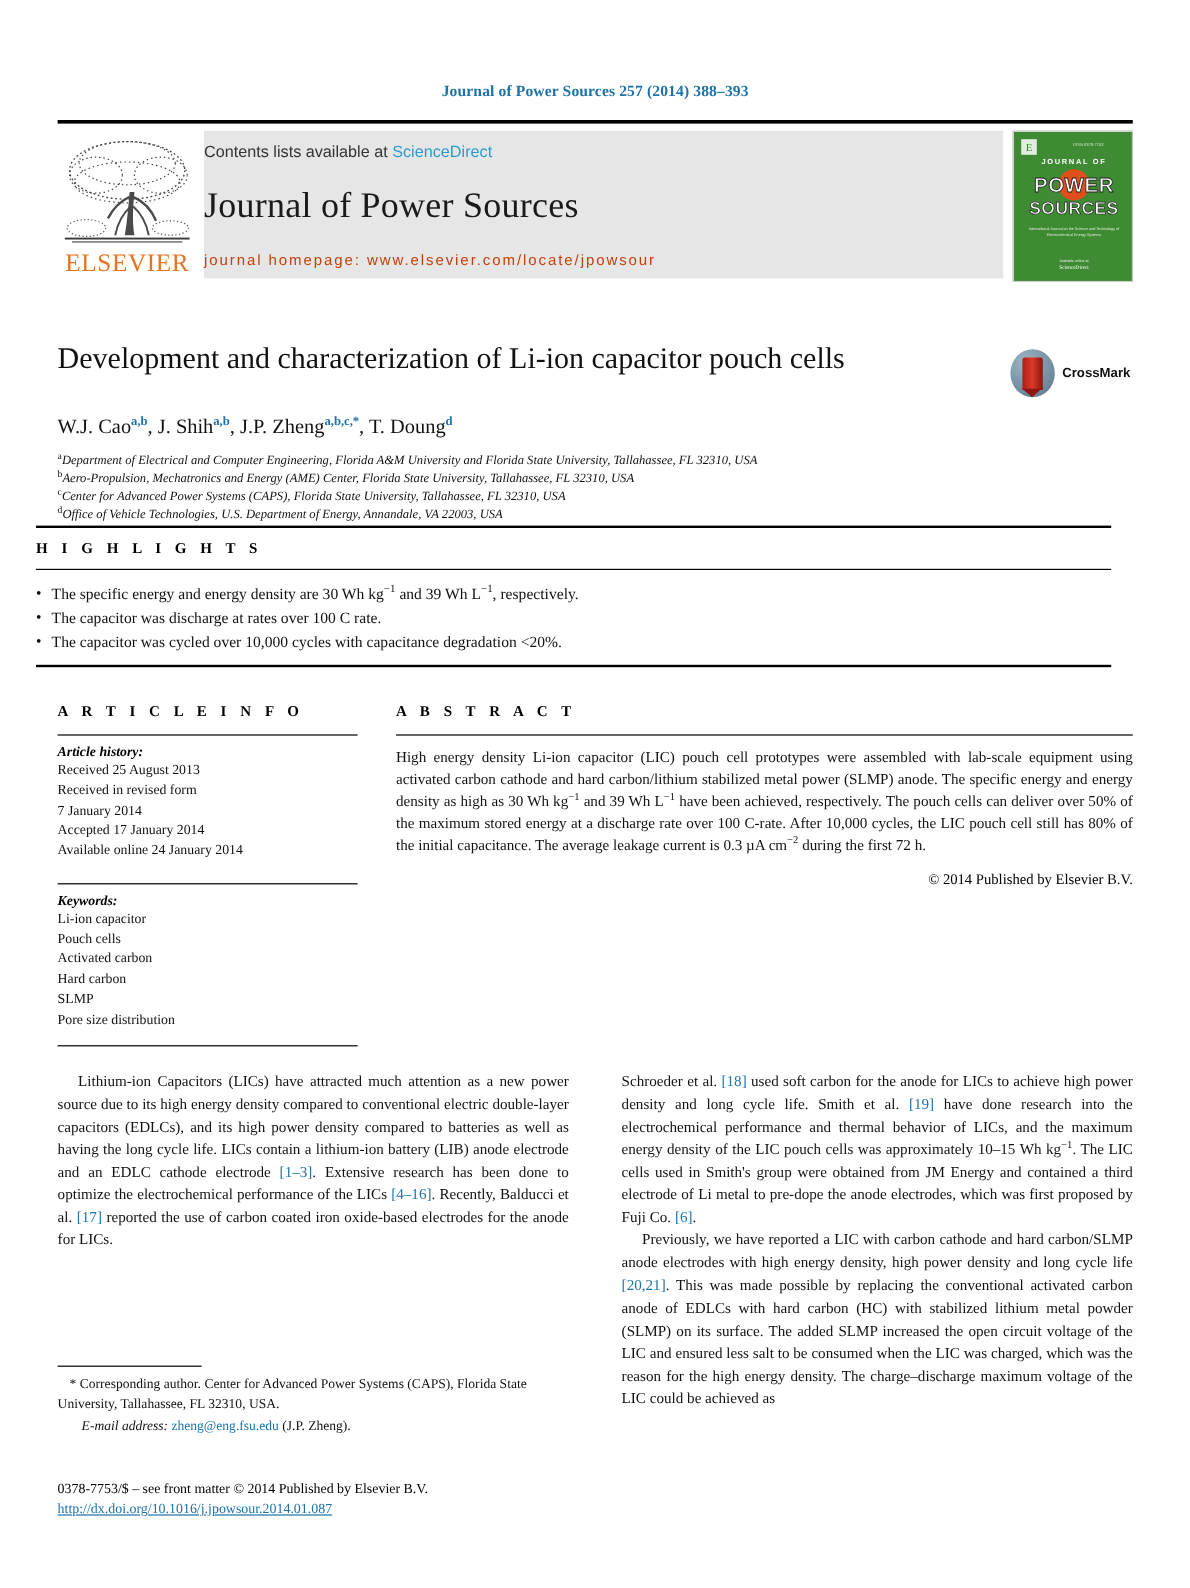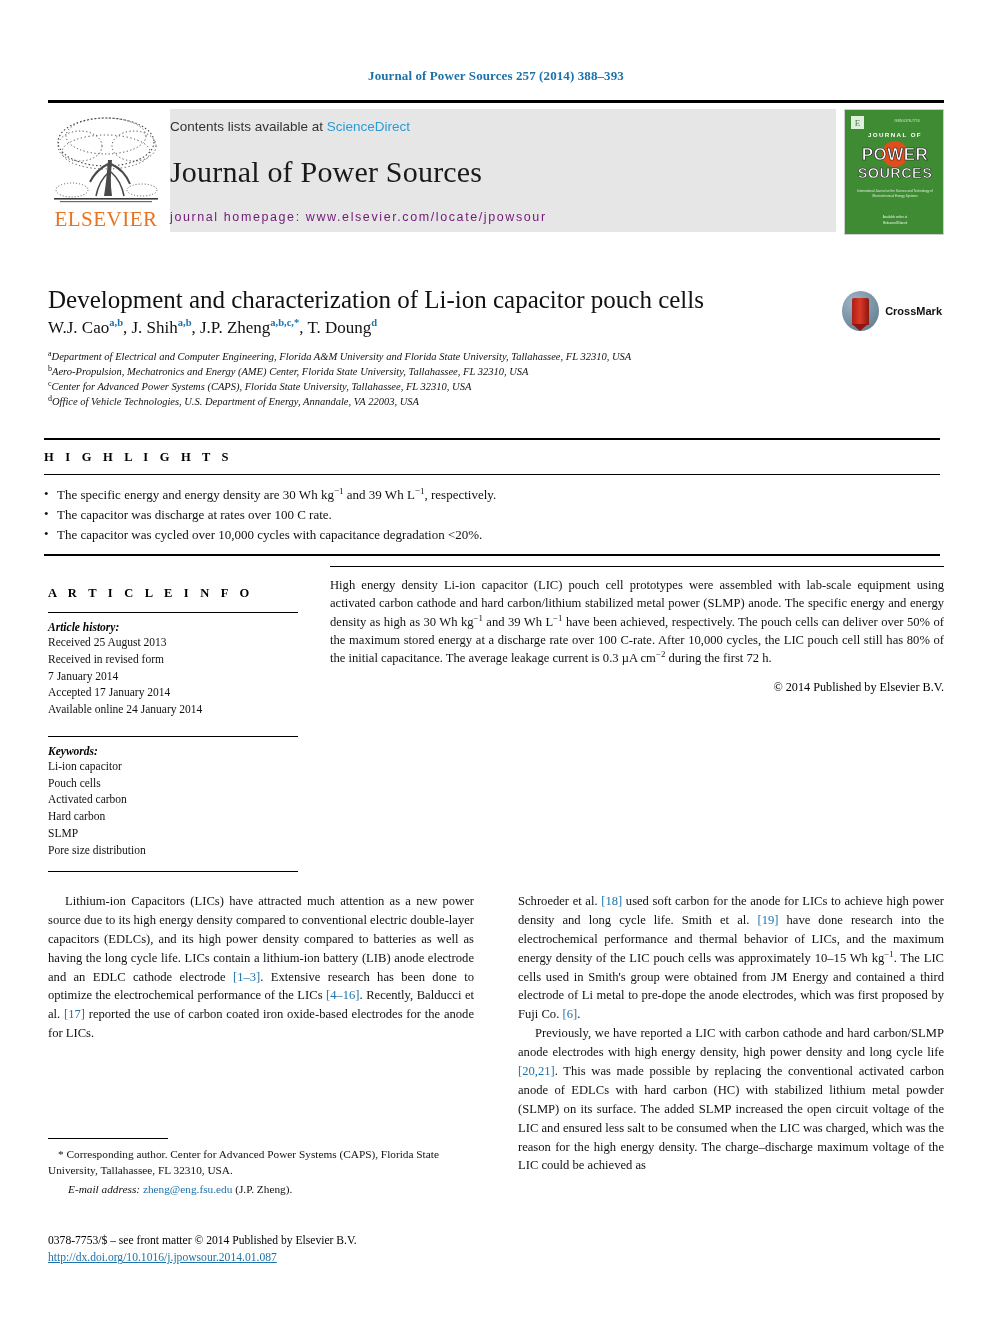--- a/index.html
+++ b/index.html
@@ -77,42 +77,42 @@
   .contents-line .sd-link { color: #2B9BD4; }
   .journal-name {
     font-family: "Liberation Serif", serif;
     font-size: 30px;
     color: #1a1a1a;
     letter-spacing: .2px;
   }
   .homepage-line {
     font-family: "Liberation Sans", sans-serif;
     font-size: 12.5px;
-    color: #701a75;
+    color: #c2410c;
     letter-spacing: 1.6px;
   }
 
   .cover-thumb {
     flex: 0 0 100px;
     width: 100px;
     height: 126px;
     background: #3f8b33;
     position: relative;
     border: 1px solid #cfcfcf;
     overflow: hidden;
   }
 
   
   .titleblock { position: absolute; top: 286px; left: 48px; width: 896px; }
   .paper-title {
     font-family: "Liberation Serif", serif;
     font-size: 25px;
     font-weight: normal;
     color: #111;
-    margin: 0 0 4px 0;
+    margin: 0 0 32px 0;
     line-height: 1.12;
     max-width: 780px;
   }
   .authors {
     font-family: "Liberation Serif", serif;
     font-size: 17px;
     color: #111;
     margin-bottom: 12px;
   }
   .authors sup { color: #1d72aa; font-size: 10.5px; font-weight: bold; }
@@ -159,21 +159,21 @@
 
   
   .rule-thick { border-top: 2px solid #000; }
 
   
   .sec-label {
     font-family: "Liberation Serif", serif;
     font-size: 12.5px; font-weight: bold;
     letter-spacing: 4.2px;
   }
-  .highlights { position: absolute; top: 438px; left: 44px; width: 896px; }
+  .highlights { position: absolute; top: 438px; left: 30px; width: 896px; }
   .hl-head-rule { border-top: 1.5px solid #000; margin-bottom: 10px; }
   .hl-label-row { padding: 10px 0 9px 0; }
   .hl-list { list-style: none; margin: 0; padding: 0 0 10px 0; }
   .hl-list li {
     font-family: "Liberation Serif", serif;
     font-size: 13px; line-height: 1.52; color: #111;
     position: relative; padding-left: 13px;
   }
   .hl-list li:before {
     content: "\2022";
@@ -378,20 +378,21 @@
             <div class="kw-line">Activated carbon</div>
             <div class="kw-line">Hard carbon</div>
             <div class="kw-line">SLMP</div>
             <div class="kw-line">Pore size distribution</div>
           </div>
       </div>
       <div class="kw-tail-rule"></div>
     </div>
 
     <div class="colabs">
+      <div class="ia-label sec-label">A B S T R A C T</div>
       <div class="ia-rule"></div>
       <p class="abs-text">High energy density Li-ion capacitor (LIC) pouch cell prototypes were assembled with lab-scale equipment using activated carbon cathode and hard carbon/lithium stabilized metal power (SLMP) anode. The specific energy and energy density as high as 30 Wh kg<sup>−1</sup> and 39 Wh L<sup>−1</sup> have been achieved, respectively. The pouch cells can deliver over 50% of the maximum stored energy at a discharge rate over 100 C-rate. After 10,000 cycles, the LIC pouch cell still has 80% of the initial capacitance. The average leakage current is 0.3 µA cm<sup>−2</sup> during the first 72 h.</p>
       <div class="abs-copy">© 2014 Published by Elsevier B.V.</div>
     </div>
   </div>
 
   <div class="body2col">
     <div class="bodycol">
       <div>
           <p class="para">Lithium-ion Capacitors (LICs) have attracted much attention as a new power source due to its high energy density compared to conventional electric double-layer capacitors (EDLCs), and its high power density compared to batteries as well as having the long cycle life. LICs contain a lithium-ion battery (LIB) anode electrode and an EDLC cathode electrode <span class="ref">[1–3]</span>. Extensive research has been done to optimize the electrochemical performance of the LICs <span class="ref">[4–16]</span>. Recently, Balducci et al. <span class="ref">[17]</span> reported the use of carbon coated iron oxide-based electrodes for the anode for LICs.</p>

